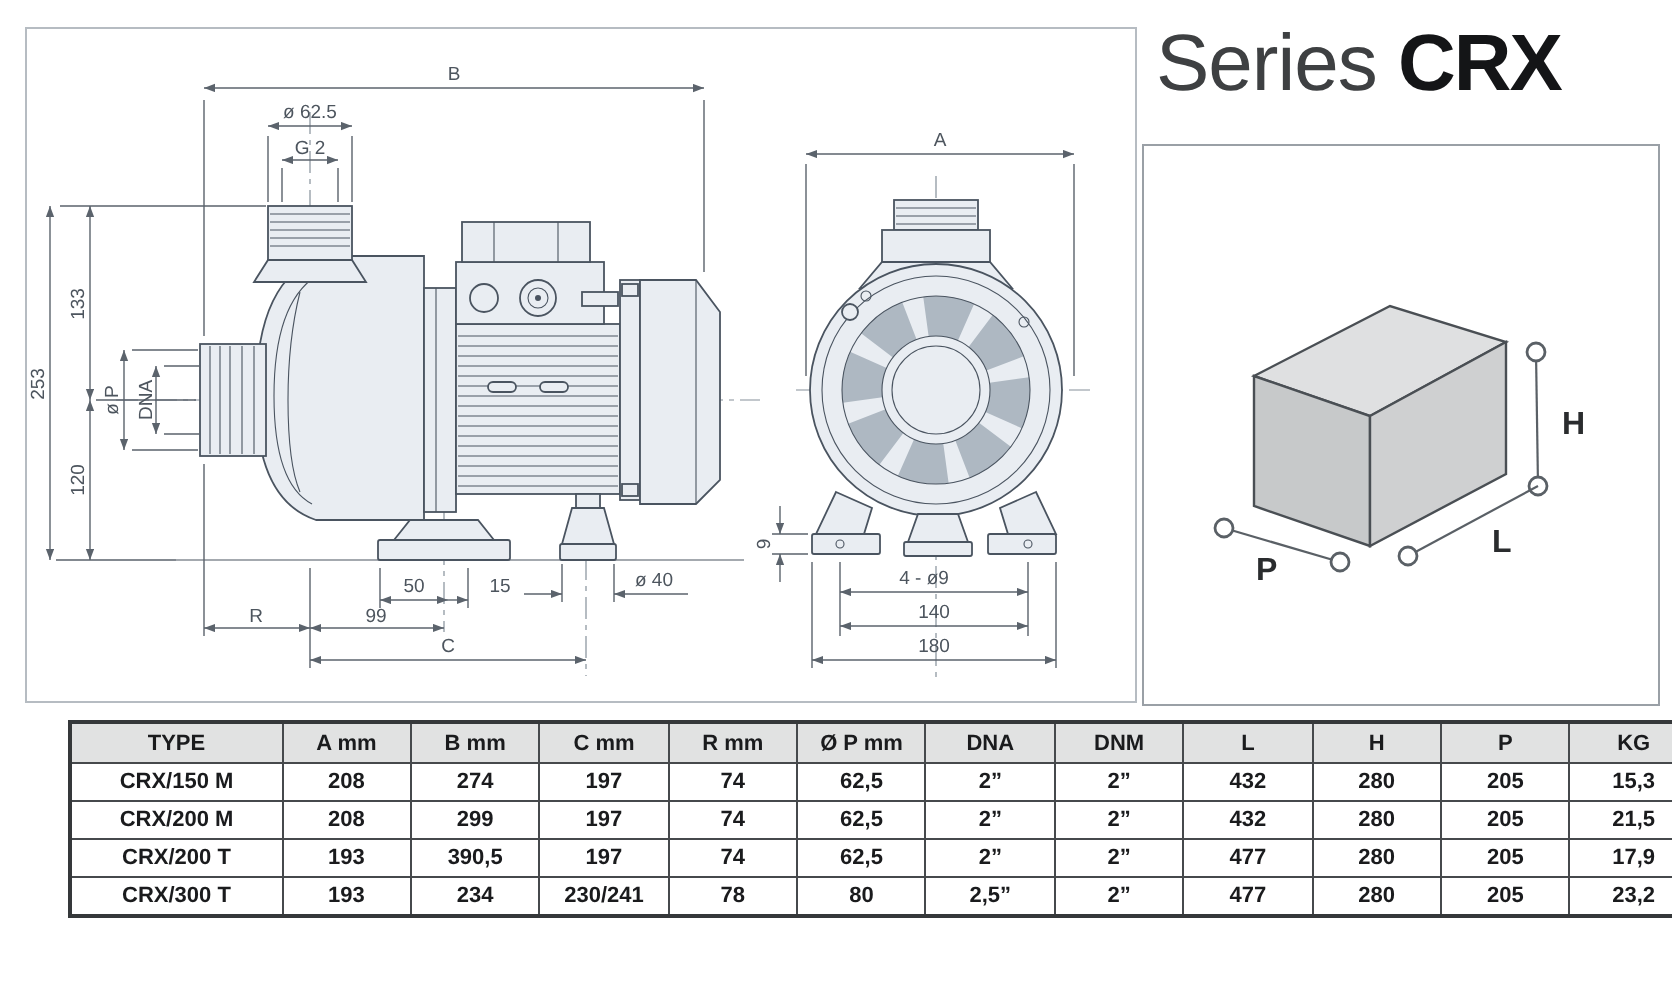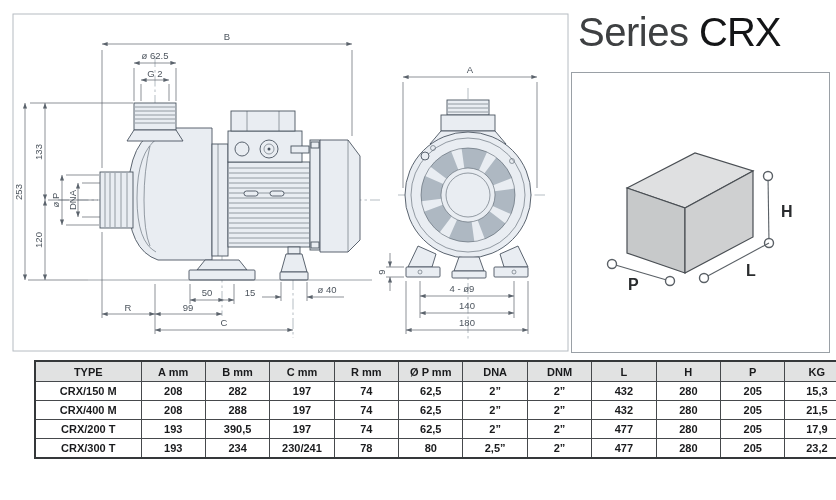--- a/index.html
+++ b/index.html
@@ -11,21 +11,21 @@
   .part{fill:var(--part-fill);stroke:var(--drawing-line);stroke-width:0.9;}
   .thin{stroke:var(--drawing-line);stroke-width:0.55;fill:none;}
   .dim{stroke:var(--dim-line);stroke-width:0.7;fill:none;}
   .cl{stroke:#85909a;stroke-width:0.6;stroke-dasharray:11 3 2.5 3;fill:none;}
   .dlab{font-size:9.5px;fill:var(--dim-text);font-family:"Liberation Sans",sans-serif;}
   .frame{fill:none;stroke:var(--frame-border);stroke-width:1;}
   .heading{
     position:absolute;left:578px;top:10px;width:256px;
     font-size:40px;color:var(--heading-light);letter-spacing:-0.5px;white-space:nowrap;
   }
-  .heading .bold{font-weight:400;color:var(--heading-bold);letter-spacing:-1px;}
+  .heading .bold{font-weight:700;color:var(--heading-bold);letter-spacing:-1px;}
   .panel{
     position:absolute;left:571px;top:72px;width:257px;height:279px;
     border:1px solid var(--panel-border);background:#fff;
   }
   .boxlab{font-size:16px;font-weight:700;fill:#2a2c2e;font-family:"Liberation Sans",sans-serif;}
   .dimdot{fill:#ffffff;stroke:#5a6066;stroke-width:1.4;}
   .dimline{stroke:#5a6066;stroke-width:1.1;fill:none;}
   table.spec{
     position:absolute;left:0;top:360px;width:815px;
     border-collapse:collapse;table-layout:fixed;
@@ -256,35 +256,35 @@
         <th>L</th>
         <th>H</th>
         <th>P</th>
         <th>KG</th>
       </tr>
     </thead>
   <tbody>
       <tr>
         <td>CRX/150 M</td>
         <td>208</td>
-        <td>282</td>
+        <td>274</td>
         <td>197</td>
         <td>74</td>
         <td>62,5</td>
         <td>2”</td>
         <td>2”</td>
         <td>432</td>
         <td>280</td>
         <td>205</td>
         <td>15,3</td>
       </tr>
       <tr>
-        <td>CRX/400 M</td>
+        <td>CRX/200 M</td>
         <td>208</td>
-        <td>288</td>
+        <td>299</td>
         <td>197</td>
         <td>74</td>
         <td>62,5</td>
         <td>2”</td>
         <td>2”</td>
         <td>432</td>
         <td>280</td>
         <td>205</td>
         <td>21,5</td>
       </tr>

